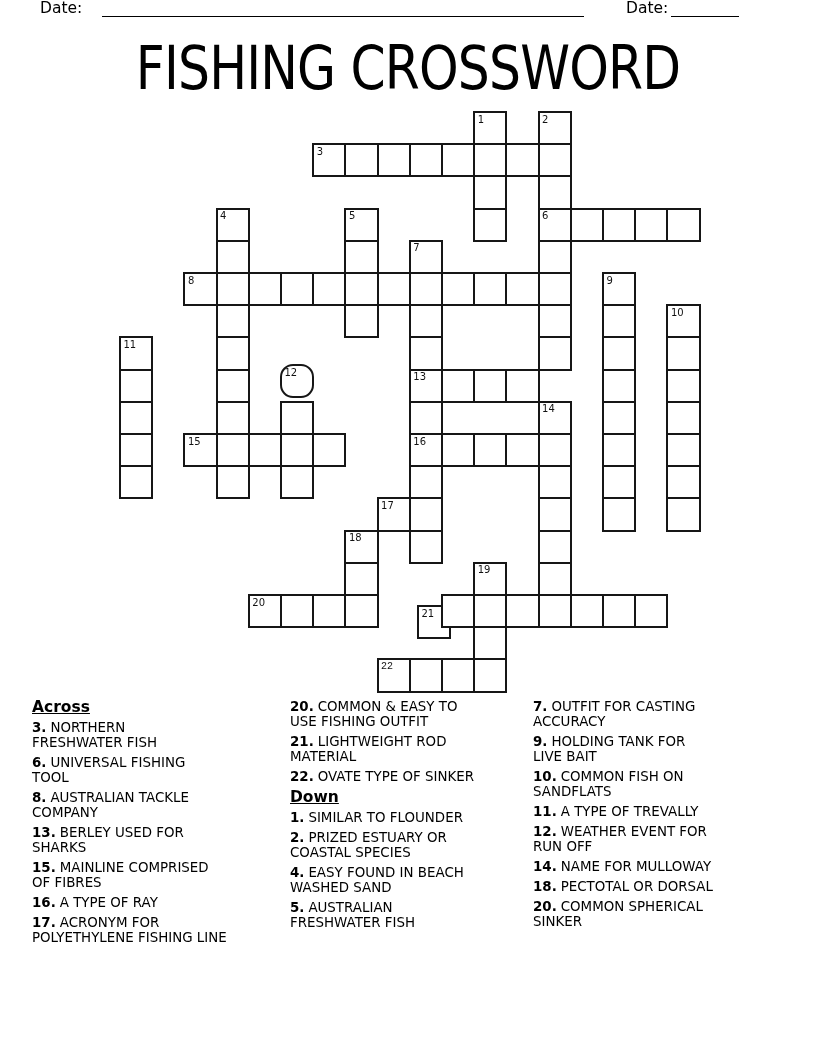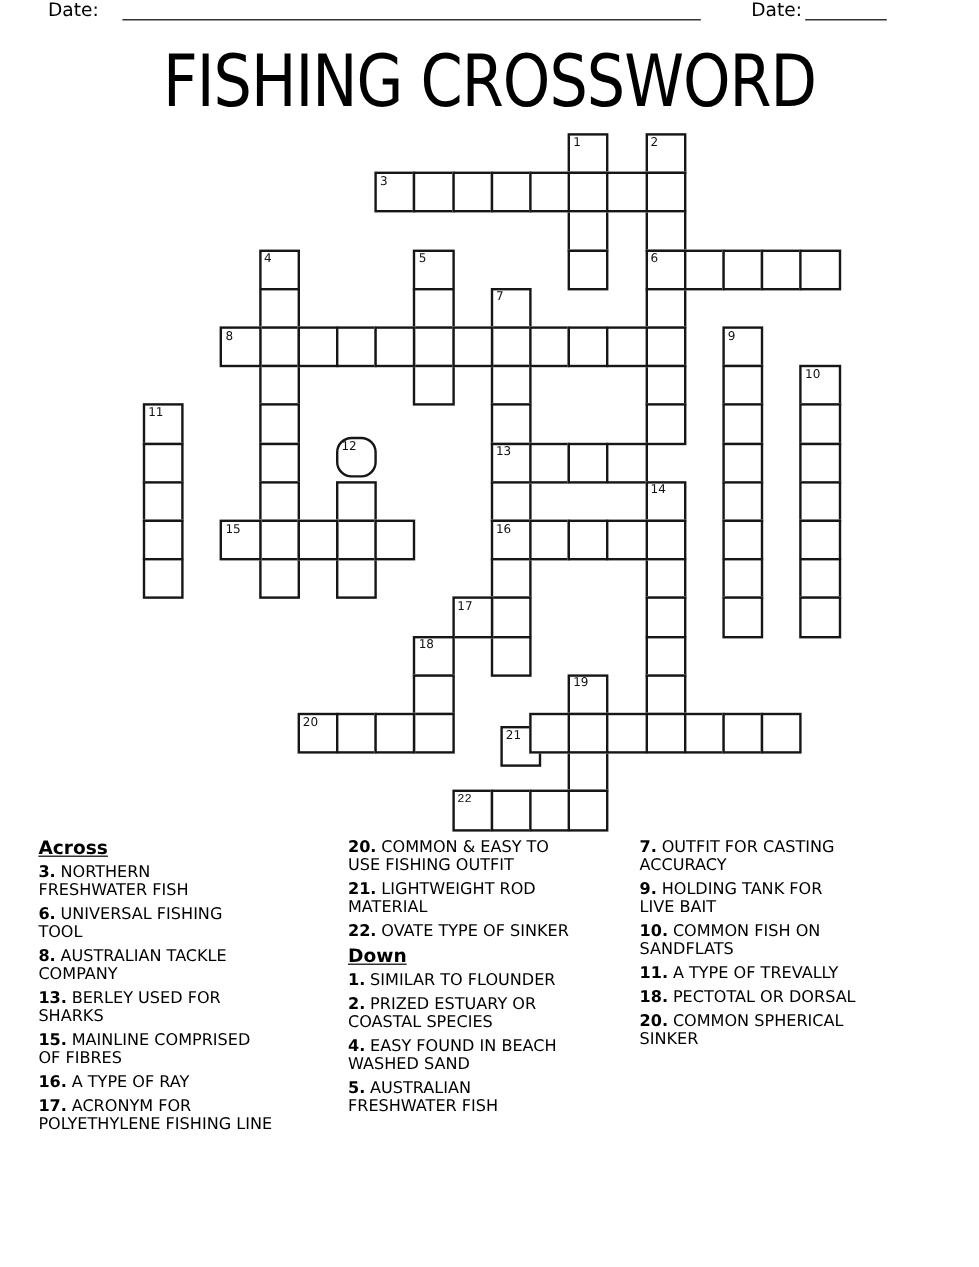--- a/index.html
+++ b/index.html
@@ -249,18 +249,21 @@
 FRESHWATER FISH</span></div>
     </div>
   <div id="clue-col-2" class="clue-col">
       <div class="clue"><span class="clue-num">7.</span><span class="clue-text">OUTFIT FOR CASTING
 ACCURACY</span></div>
       <div class="clue"><span class="clue-num">9.</span><span class="clue-text">HOLDING TANK FOR
 LIVE BAIT</span></div>
       <div class="clue"><span class="clue-num">10.</span><span class="clue-text">COMMON FISH ON
 SANDFLATS</span></div>
       <div class="clue"><span class="clue-num">11.</span><span class="clue-text">A TYPE OF TREVALLY</span></div>
+      <div class="clue"><span class="clue-num">12.</span><span class="clue-text">WEATHER EVENT FOR
+RUN OFF</span></div>
+      <div class="clue"><span class="clue-num">14.</span><span class="clue-text">NAME FOR MULLOWAY</span></div>
       <div class="clue"><span class="clue-num">18.</span><span class="clue-text">PECTOTAL OR DORSAL</span></div>
       <div class="clue"><span class="clue-num">20.</span><span class="clue-text">COMMON SPHERICAL
 SINKER</span></div>
     </div>
 
 </div>
 
 </body></html>

